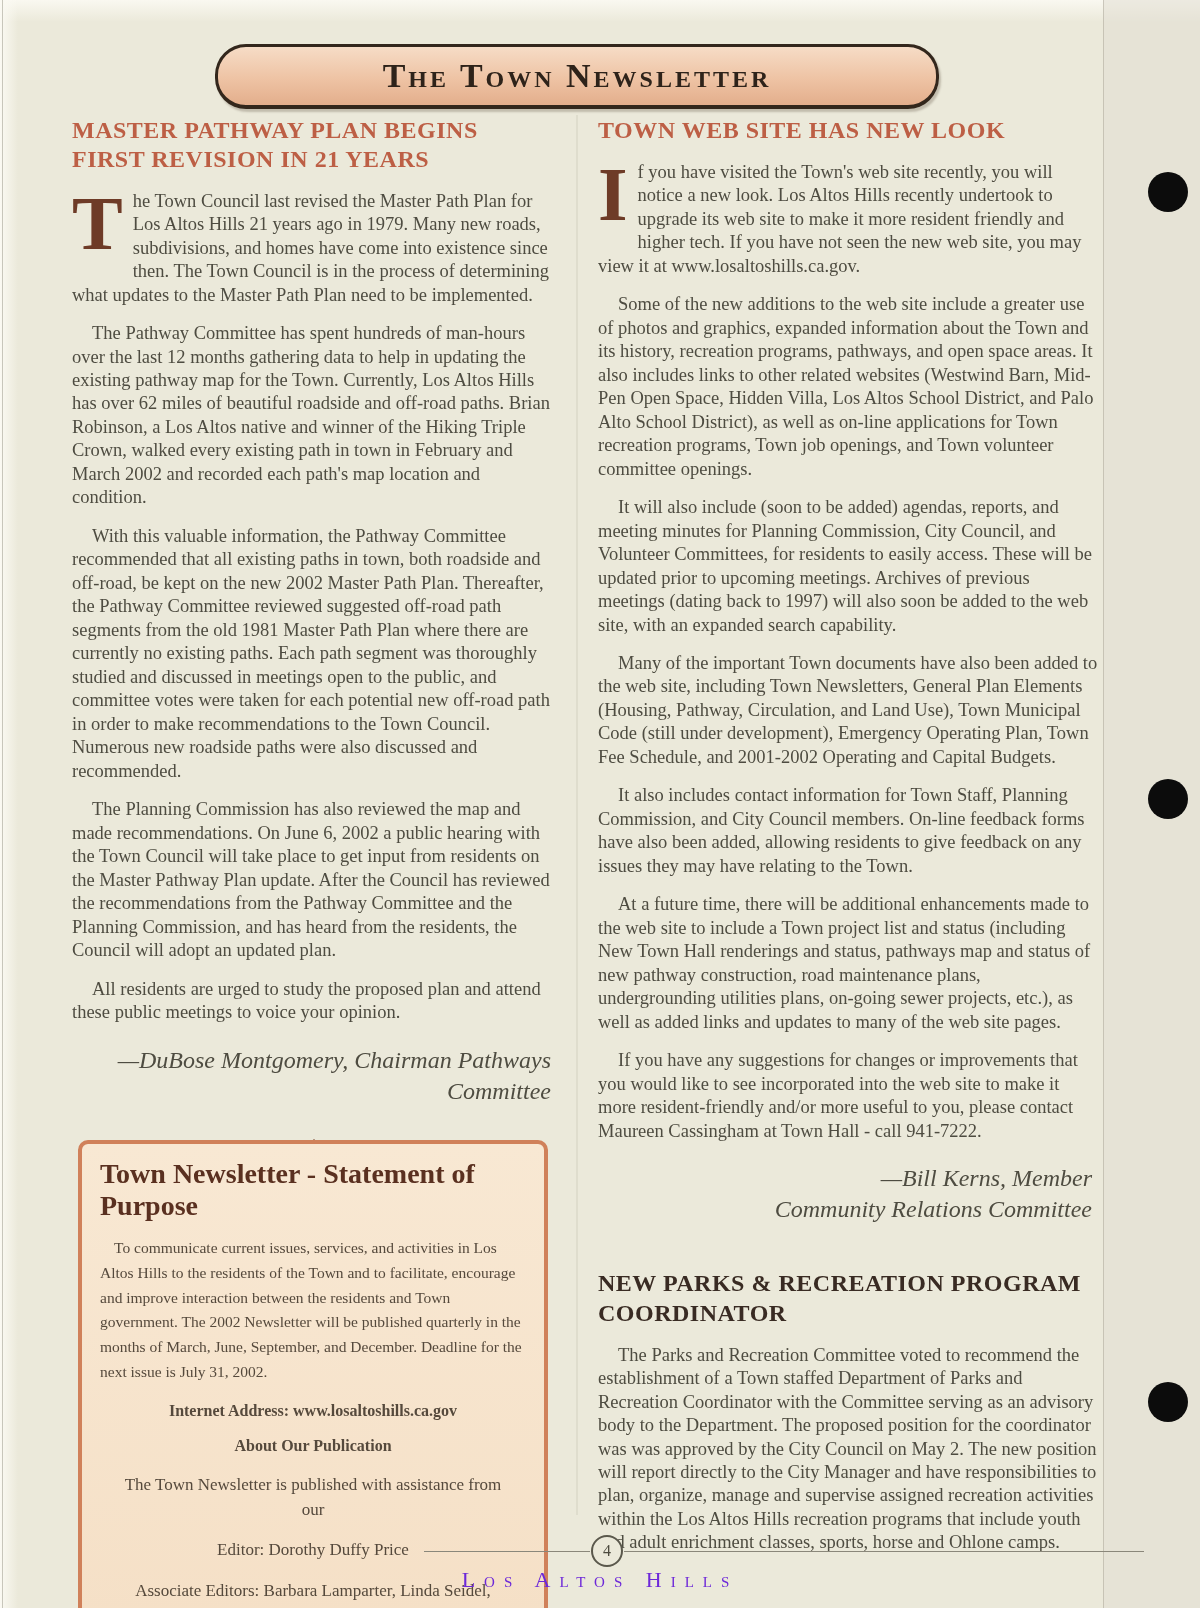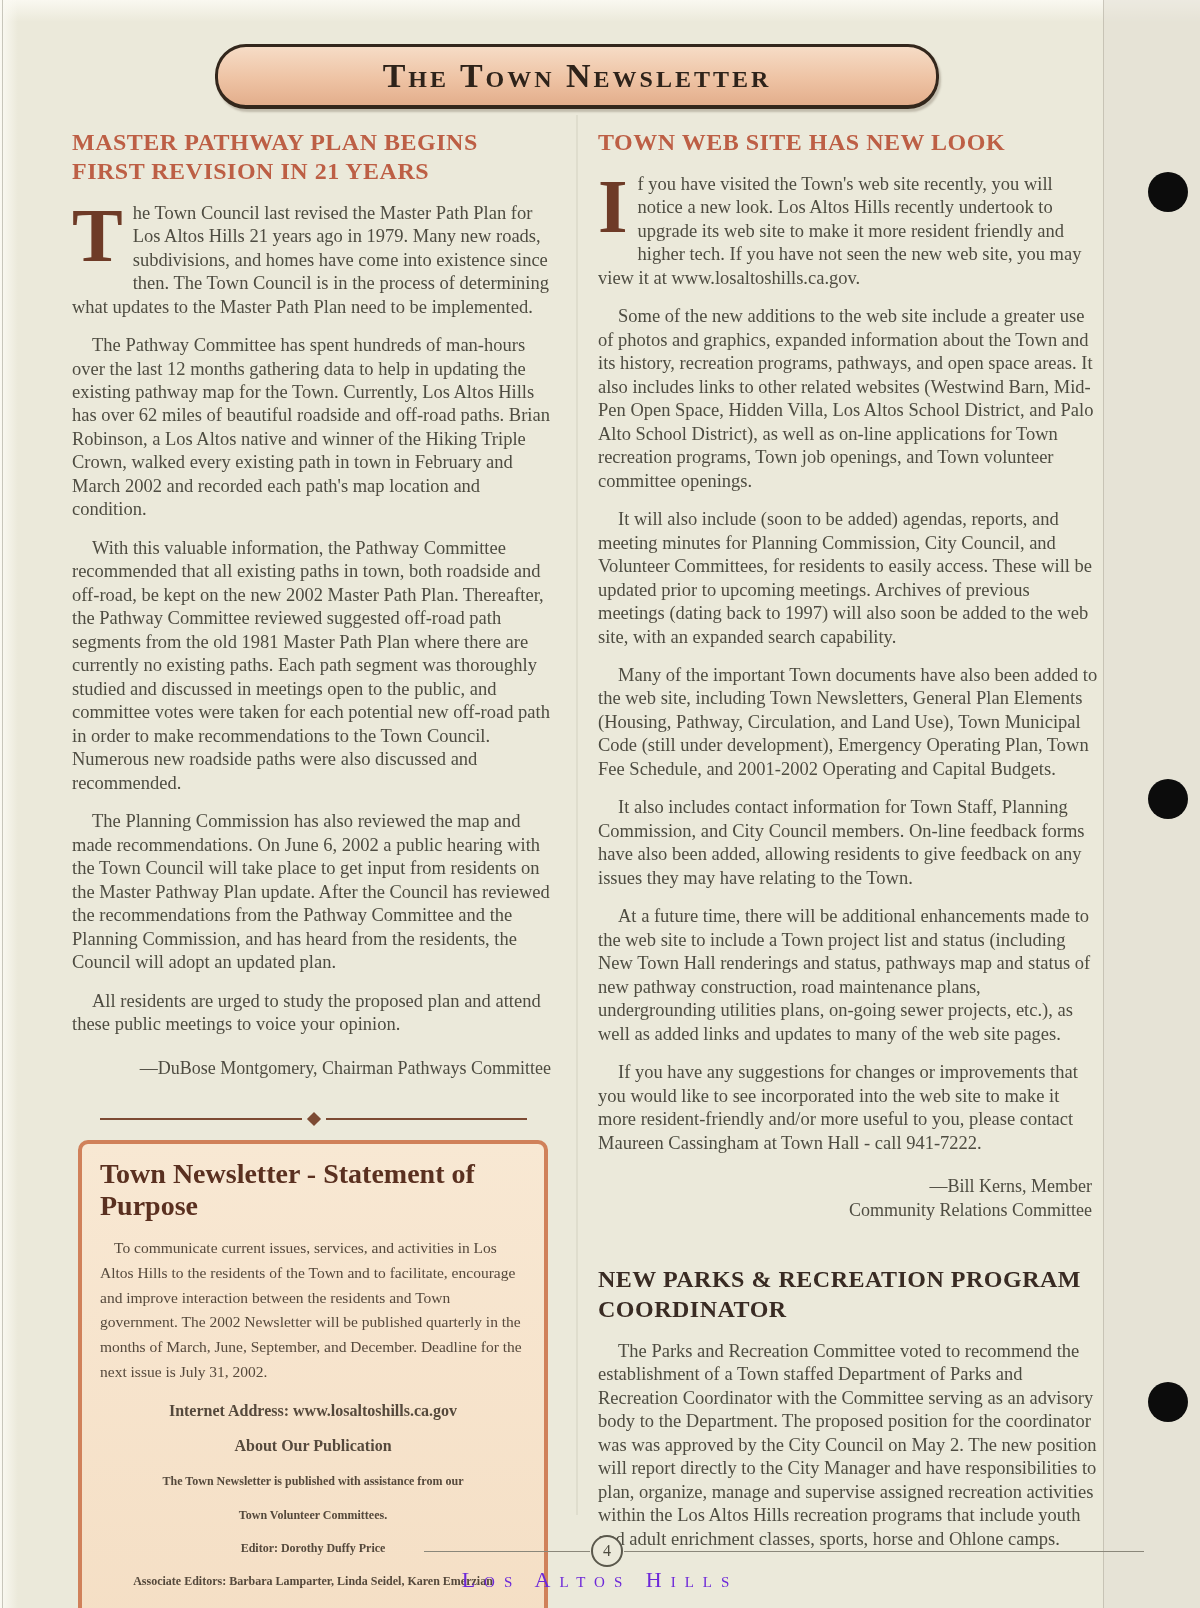--- a/index.html
+++ b/index.html
@@ -34,49 +34,49 @@
   }
   .banner-title{
     font-variant:small-caps;font-weight:bold;font-size:34px;letter-spacing:3px;
     color:#2e231a;
   }
 
   .col{position:absolute;top:112px;}
   .col-left{left:72px;width:483px;}
   .col-right{left:598px;width:500px;}
 
-  h2.red{color:#bd5f45;font-size:24px;line-height:1.2;margin:16px 0 16px 0;letter-spacing:.5px;}
+  h2.red{color:#bd5f45;font-size:24px;line-height:1.2;margin:4px 0 16px 0;letter-spacing:.5px;}
   h2.dark{color:#392b23;font-size:24px;line-height:1.25;margin:42px 0 16px 0;letter-spacing:.5px;}
 
   p.body{font-size:18.5px;line-height:1.27;margin:0 0 15px 0;text-indent:20px;text-align:left;}
   p.body.first{text-indent:0;}
   .dropcap{
     float:left;font-size:76px;line-height:62px;height:76px;
     color:#6e3b27;font-weight:bold;margin:2px 10px 0 0;
   }
-  .byline{font-size:18px;line-height:1.3;text-align:right;margin:20px 6px 0 0;}
+  .byline{font-style:italic;font-size:24px;line-height:1.3;text-align:right;margin:20px 6px 0 0;}
   .byline.left-art{text-align:right;margin-right:4px;}
 
   .divider{display:flex;align-items:center;margin:34px 28px 0 28px;}
   .divider .line{flex:1;height:2px;background:#7c4a33;}
   .divider .diamond{width:10px;height:10px;background:#7c4a33;transform:rotate(45deg);margin:0 7px;}
 
   
   .purpose-box{
     position:absolute;left:78px;top:1140px;width:470px;
     border:4px solid #d0815a;border-radius:10px;
     background:linear-gradient(180deg,#f8e8d3 0%,#f4ddc2 100%);
     padding:14px 18px 14px 18px;box-sizing:border-box;
     color:#55493c;
   }
   .purpose-title{font-size:28px;font-weight:bold;color:#5a3020;margin:0 0 8px 0;}
   .purpose-body{font-size:15.5px;line-height:1.6;margin:14px 0 14px 0;text-indent:14px;}
   .centered{text-align:center;}
   .p-bold{font-weight:bold;font-size:16px;margin:12px;line-height:1.45;}
-  .p-small{font-size:12px;line-height:1.45;margin:16px;font-weight:bold;}
+  .p-small{font-size:17px;line-height:1.45;margin:16px;}
   .council-wrap{position:relative;margin-top:12px;padding-right:84px;}
   .recycle{position:absolute;right:-6px;bottom:-2px;width:92px;text-align:center;color:#2f2d26;}
   .recycle-glyph{font-family:"DejaVu Sans",sans-serif;font-size:28px;line-height:28px;}
   .recycle-label{font-size:13.5px;margin-top:2px;}
 
   
   .footer-line{position:absolute;height:1px;background:#8a877a;top:1551px;}
   .fl-left{left:424px;width:166px;}
   .fl-right{left:624px;width:520px;}
   .page-circle{
@@ -122,21 +122,20 @@
     <div class="line"></div>
   </div>
 </div>
 
 <div class="purpose-box">
   <div class="purpose-title">Town Newsletter - Statement of Purpose</div>
   <p class="purpose-body">To communicate current issues, services, and activities in Los Altos Hills to the residents of the Town and to facilitate, encourage and improve interaction between the residents and Town government. The 2002 Newsletter will be published quarterly in the months of March, June, September, and December. Deadline for the next issue is July 31, 2002.</p>
   <p class="p-bold centered">Internet Address: www.losaltoshills.ca.gov</p>
   <p class="p-bold centered">About Our Publication</p>
   <p class="p-small centered">The Town Newsletter is published with assistance from our</p>
-  <p class="p-small centered">Town Volunteer Committees.</p>
   <p class="p-small centered">Editor: Dorothy Duffy Price</p>
   <p class="p-small centered">Associate Editors: Barbara Lamparter, Linda Seidel, Karen Emerzian</p>
   <div class="council-wrap">
     <p class="p-bold centered">Los Altos Hills City Council</p>
     <p class="p-small centered">• Toni Casey, Mayor  • Robert Fenwick, Mayor Pro Tem</p>
     <p class="p-small centered">• Emily Cheng  • Steve Finn  • Mike O'Malley</p>
     <div class="recycle">
       <div class="recycle-glyph">♻</div>
       <div class="recycle-label">Recycled Paper</div>
     </div>

